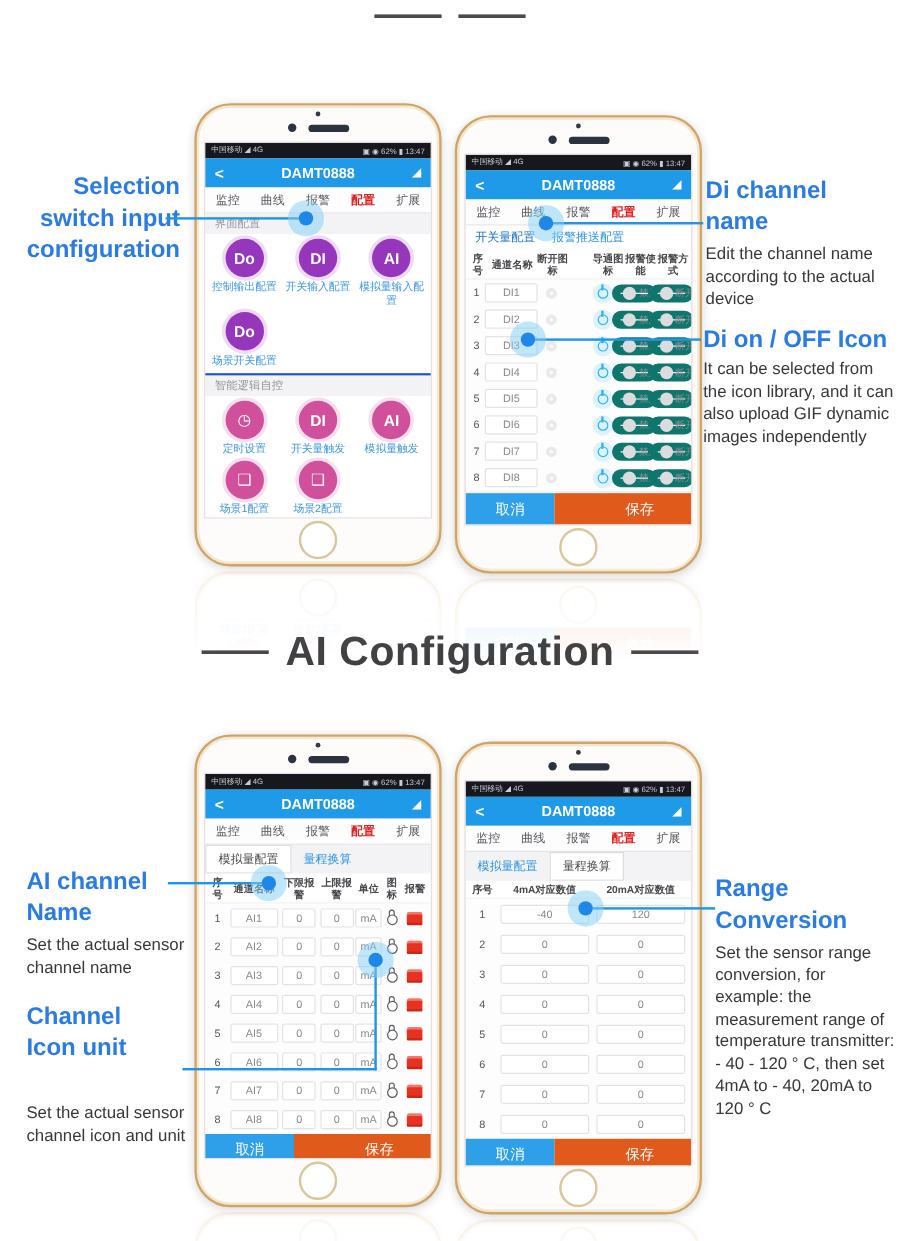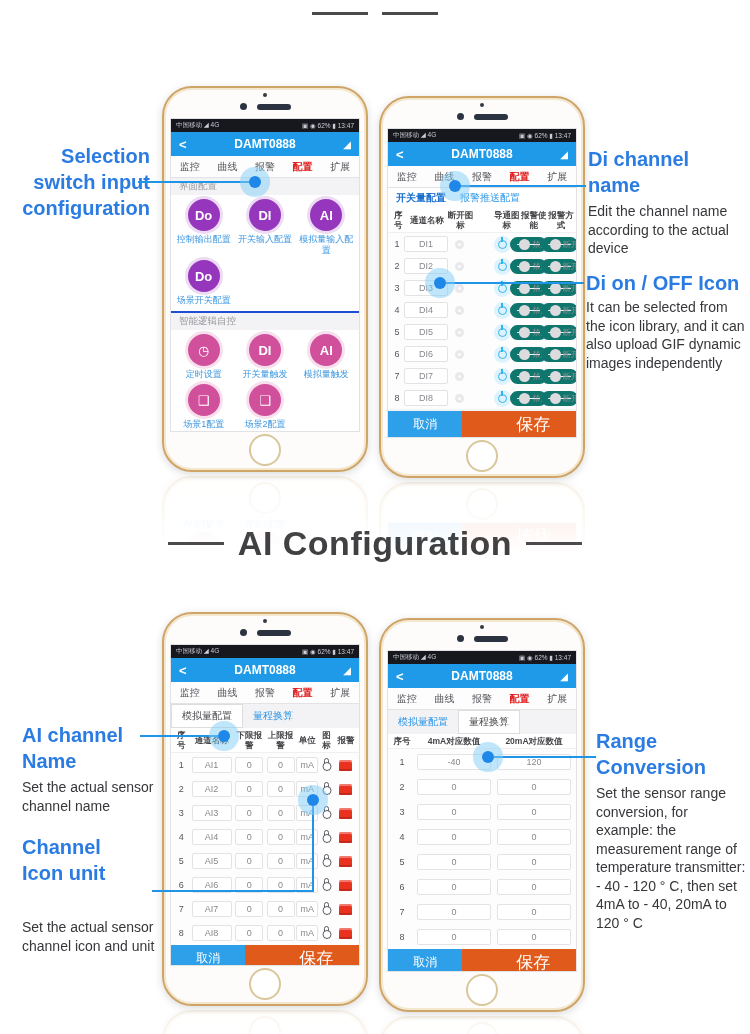--- a/index.html
+++ b/index.html
@@ -59,21 +59,21 @@
   .ghead { flex:0 0 16px; padding:2px 8px; font-size:9.5px; color:#97979c; background:#f3f3f5; }
   .appgrid { background:#fff; display:grid; grid-template-columns:repeat(3,1fr); padding:4px 2px 5px; row-gap:4px; border-bottom:2px solid #1d4ed8; }
   .appcell { display:flex; flex-direction:column; align-items:center; gap:3px; }
   .bubble { width:32px; height:32px; border-radius:50%; color:#fff; font-weight:bold; font-size:13px; display:flex; align-items:center; justify-content:center; }
   .bubble.purple { background:#9636bd; box-shadow:0 0 0 3px rgba(150,54,189,.18); }
   .bubble.pink   { background:#d1509c; box-shadow:0 0 0 3px rgba(209,80,156,.18); }
   .applabel { font-size:9px; line-height:11px; color:#3e97e0; text-align:center; max-width:58px; }
 
   
   .subtabs { flex:0 0 20px; display:flex; align-items:center; gap:14px; padding:0 8px; background:#fff; }
-  .subtab-strong { font-size:10px; font-weight:bold; color:#1a6fd0; }
+  .subtab-strong { font-size:10px; font-weight:normal; color:#1a6fd0; }
   .subtab-light  { font-size:10px; color:#2a95e8; }
   .subtabs-boxed { flex:0 0 24px; background:#f3f3f5; display:flex; align-items:stretch; gap:0; }
   .subtab-box { background:#fff; border:1px solid #ddd; font-size:10px; color:#4a4a4e; display:flex; align-items:center; padding:0 10px; }
   .subtab-plain { font-size:10px; color:#2a95e8; display:flex; align-items:center; padding:0 10px; }
 
   .thead { display:flex; align-items:center; background:#fff; border-bottom:1px solid #f0f0f2; padding:2px 2px; }
   .th { font-size:8.5px; font-weight:bold; color:#46464a; text-align:center; line-height:10px; white-space:pre-line; }
   .trow { display:flex; align-items:center; padding:0 2px; }
   .td { display:flex; align-items:center; justify-content:center; font-size:9px; color:#55555a; }
   .cellbox { background:#fff; border:1px solid #e3e3e5; border-radius:2px; height:16px; display:flex; align-items:center; justify-content:center; font-size:9px; color:#88888d; }
@@ -98,21 +98,21 @@
   .alarm { width:13px; height:11px; background:#e8311f; border-radius:2px 2px 1px 1px; box-shadow: inset 0 2px 0 rgba(255,255,255,.35), inset 0 -2px 0 rgba(0,0,0,.15); }
 
   .radiorow { flex:0 0 17px; display:flex; align-items:center; gap:10px; padding:0 8px; background:#fdfdfe; }
   .radio { width:10px; height:10px; border-radius:50%; border:1px solid #ccc; background:#fff; }
   .radio.sel { background:#2e9fe9; border-color:#2e9fe9; }
   .rlabel { font-size:9px; color:#55555a; margin-left:3px; }
   .radio-item { display:flex; align-items:center; }
 
   .btnbar { margin-top:auto; flex:0 0 26px; display:flex; }
   .btn-cancel { flex:1; background:#2e9fe9; color:#fff; font-size:12px; display:flex; align-items:center; justify-content:center; }
-  .btn-save { flex:1.15; background:#e05a1b; color:#fff; font-size:17px; display:flex; align-items:center; justify-content:center;padding-left:28px; }
+  .btn-save { flex:1.15; background:#e05a1b; color:#fff; font-size:12px; display:flex; align-items:center; justify-content:center;padding-left:28px; }
 
   
   .ann-title { position:absolute; color:#2b7ce2; font-weight:bold; font-size:20px; line-height:26px; white-space:pre-line; z-index:40; }
   .ann-body  { position:absolute; color:#37373b; font-size:14px; line-height:18.5px; z-index:40; }
   .cline { position:absolute; background:#2095e8; z-index:45; }
   .cdot { position:absolute; width:12px; height:12px; border-radius:50%; background:#1f87e8; box-shadow:0 0 0 9px rgba(130,205,248,0.5); z-index:46; }
 </style>
 </head>
 <body>
 

